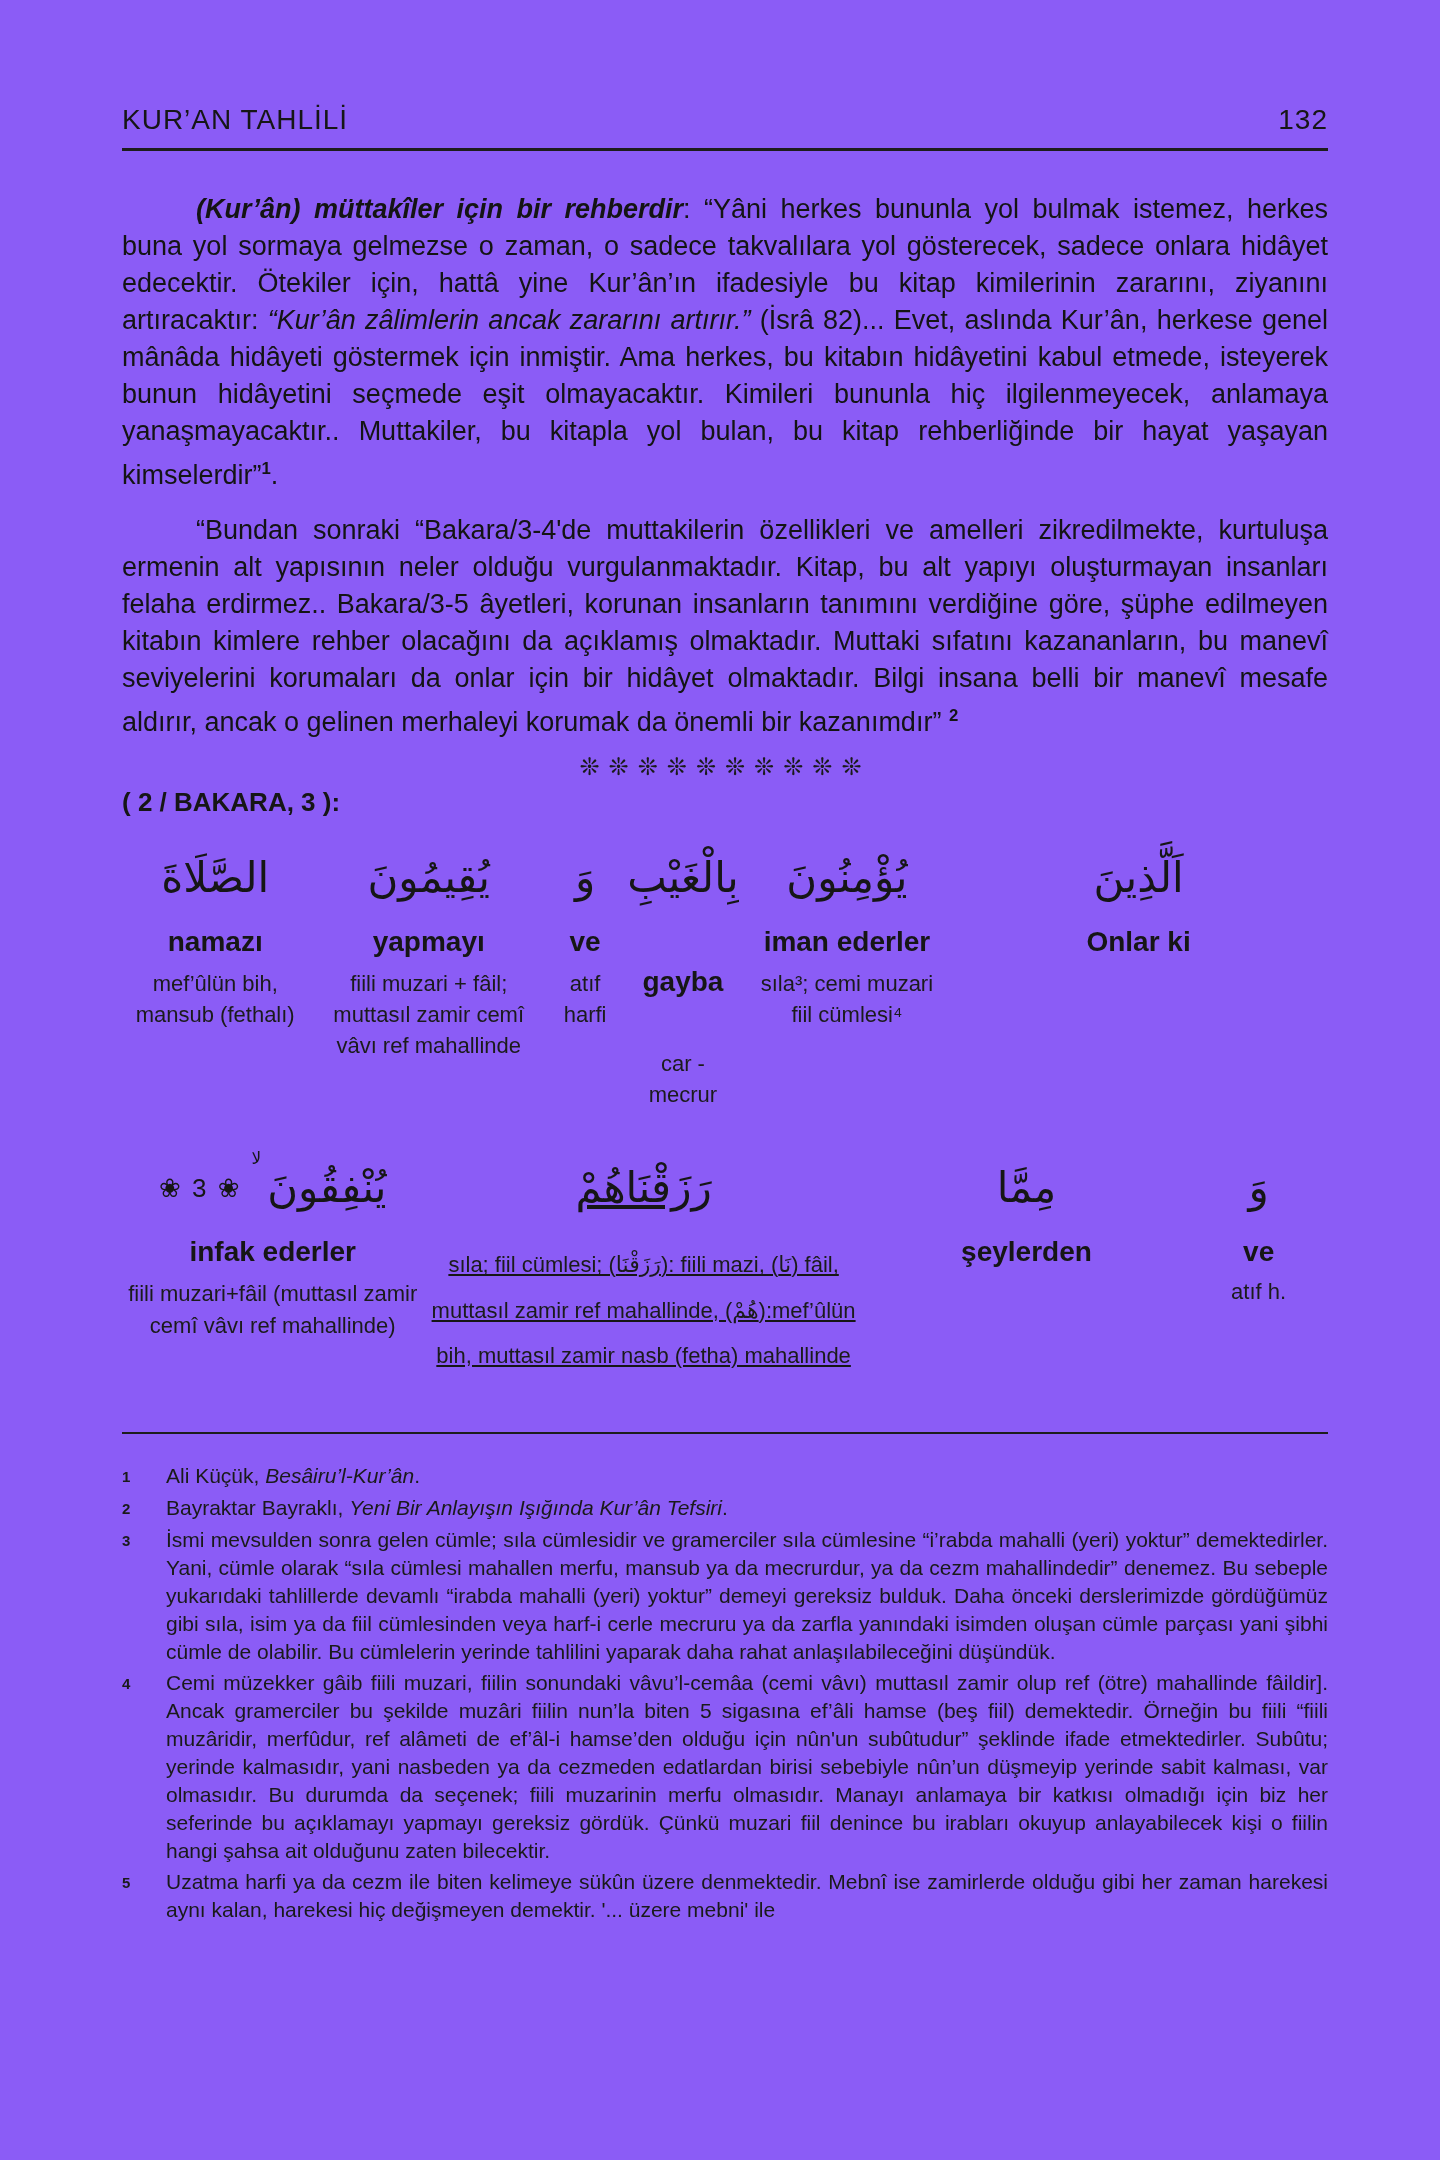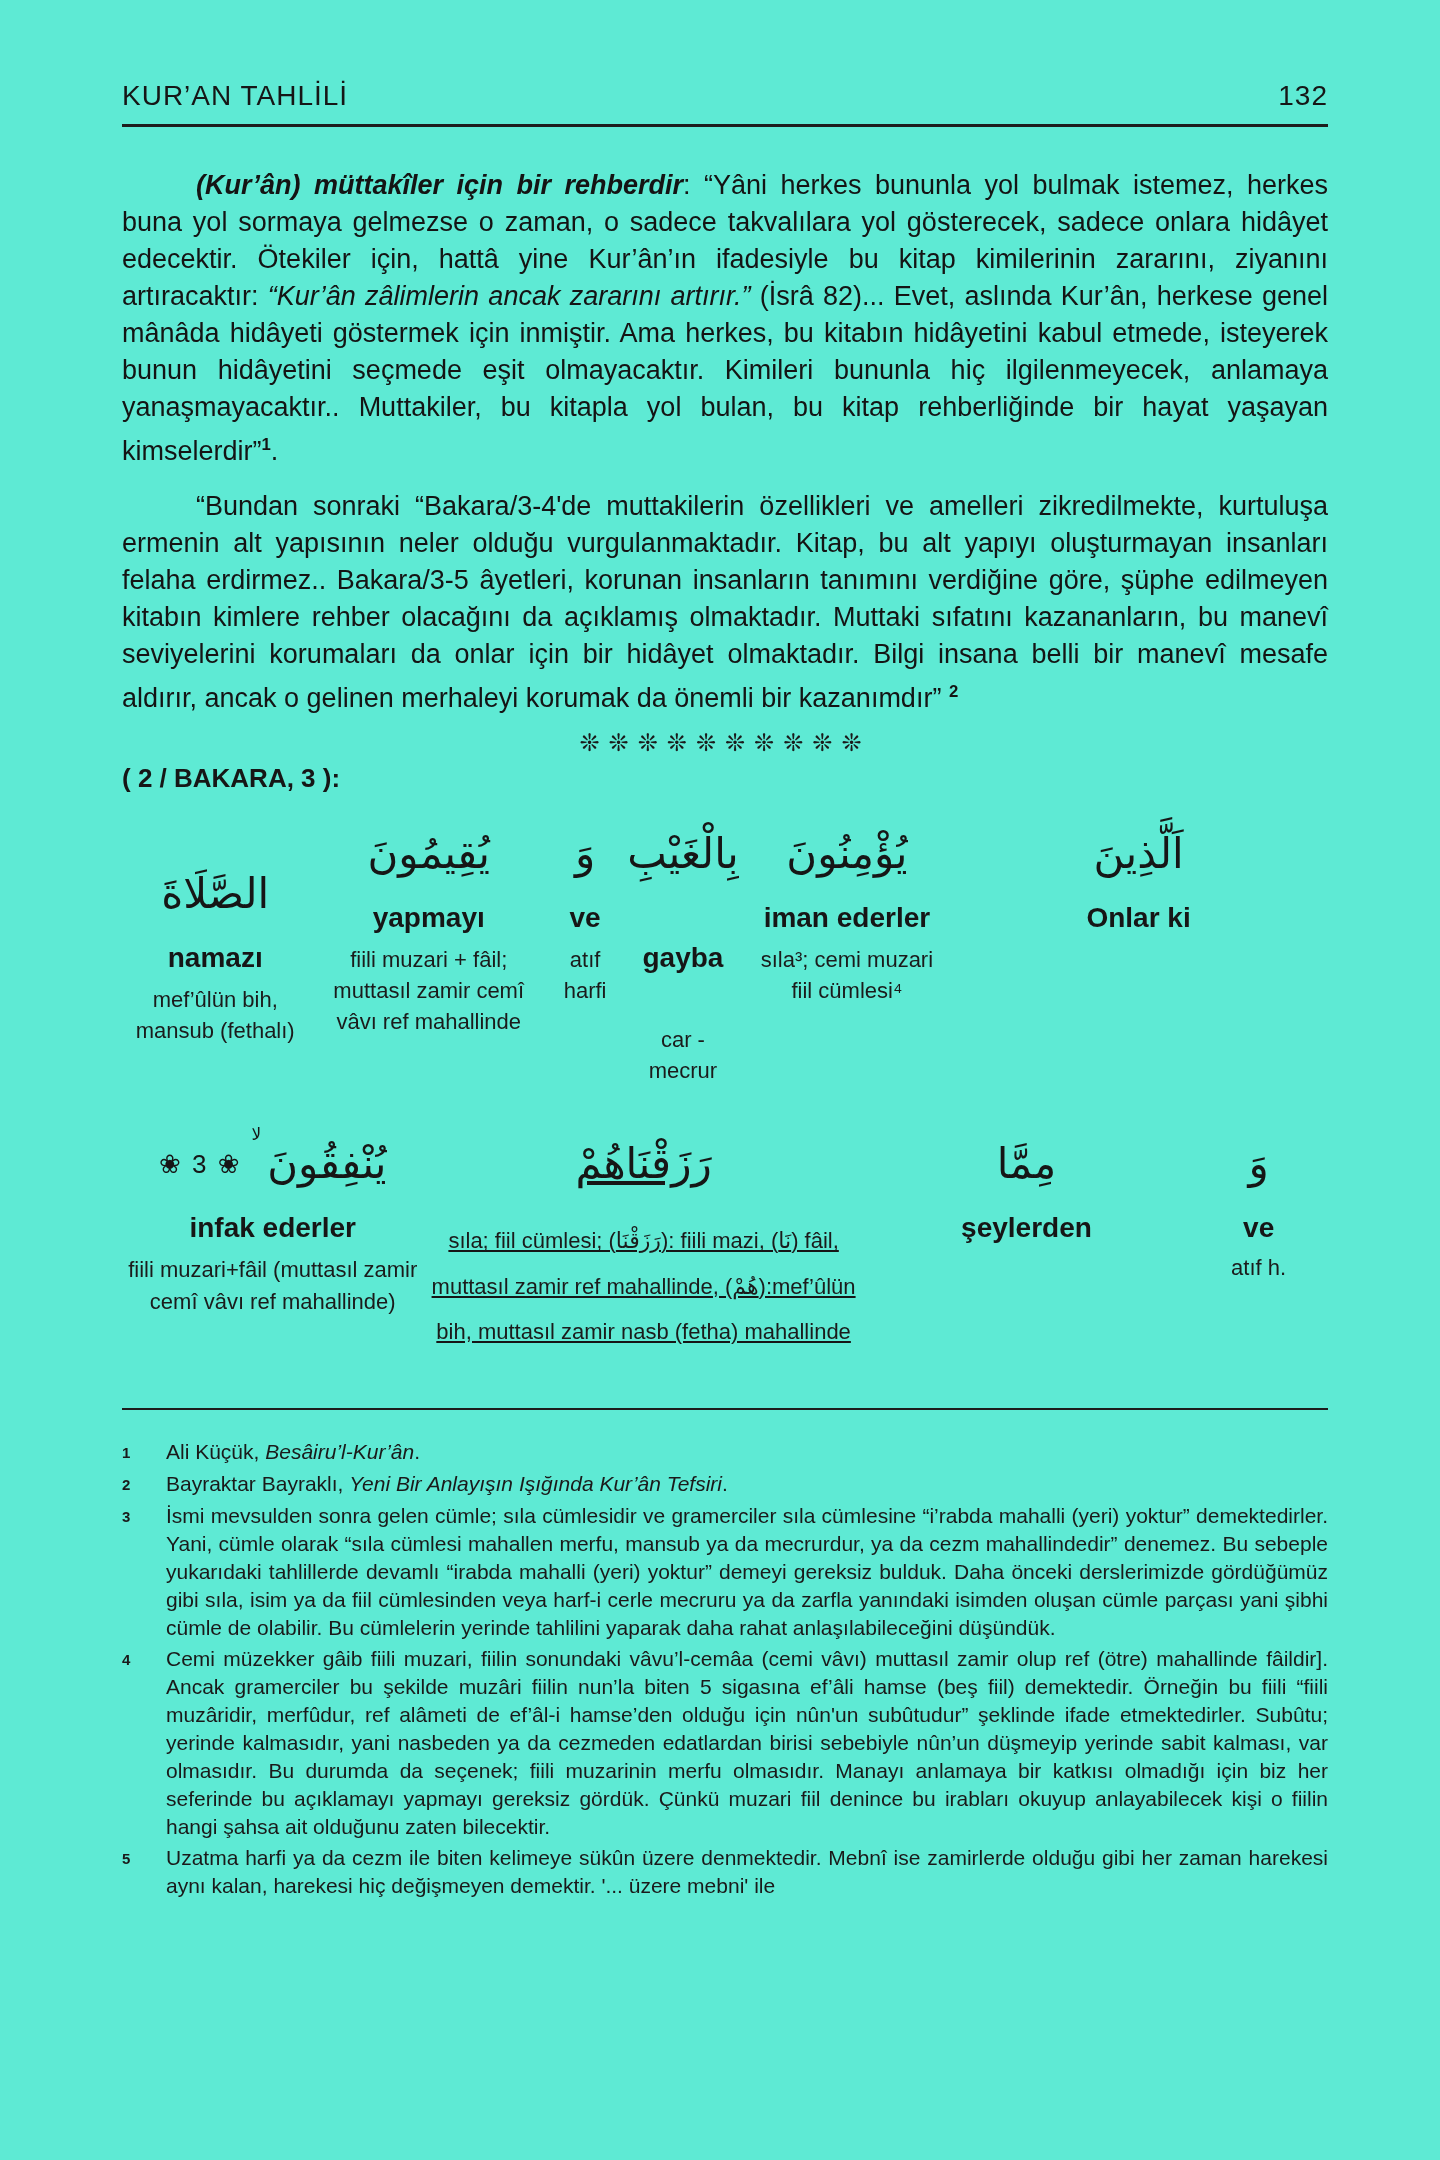--- a/index.html
+++ b/index.html
@@ -1,21 +1,21 @@
 <!DOCTYPE html>
 <html lang="tr"><head>
 <meta charset="utf-8">
 <style>
   html,body{margin:0;padding:0;}
   body{width:1440px;height:2160px;background:#f2f2ef;}
   .page{
     width:1440px;height:2160px;box-sizing:border-box;overflow:hidden;
-    background:#5eead4;color:#161616;
+    background:#8b5cf6;color:#161616;
     font-family:"Liberation Sans","DejaVu Sans",sans-serif;
-    padding:80px 112px 0 122px;
+    padding:104px 112px 0 122px;
   }
   
   .hdr{display:flex;justify-content:space-between;align-items:flex-end;
        font-size:28px;letter-spacing:1px;padding-bottom:12px;border-bottom:3px solid #1d1d1d;}
   
   .body-par{font-size:27px;line-height:37px;text-align:justify;margin:0;text-indent:74px;color:#141414;}
   .par1{margin-top:40px;}
   .par2{margin-top:18px;}
   .seg-normal{font-style:normal;}
   .seg-italic{font-style:italic;}
@@ -26,21 +26,21 @@
   .section-label{font-size:26px;font-weight:bold;margin-top:6px;}
   
   .analysis-row{display:flex;margin-top:16px;}
   .word-col{display:flex;flex-direction:column;align-items:center;text-align:center;box-sizing:border-box;padding:0 6px;}
   .arabic{font-size:42px;line-height:1.1;height:88px;display:flex;align-items:center;justify-content:center;direction:ltr;gap:6px;}
   .ar-word{direction:rtl;unicode-bidi:isolate;font-family:"DejaVu Sans",sans-serif;}
   .verse-marker{font-size:26px;letter-spacing:2px;align-self:center;margin-right:4px;white-space:nowrap;}
   .pause-mark{font-size:17px;align-self:flex-start;margin-top:6px;direction:rtl;unicode-bidi:isolate;}
   .turkish{font-size:28px;font-weight:bold;margin-top:4px;white-space:nowrap;}
   .grammar{font-size:22px;line-height:1.42;margin-top:10px;color:#1b1b1b;}
-  .row1 .word-col:nth-child(1){flex-basis:15.5%;justify-content:center;}
+  .row1 .word-col:nth-child(1){flex-basis:15.5%;}
   .row1 .word-col:nth-child(2){flex-basis:20%;}
   .row1 .word-col:nth-child(3){flex-basis:6%;}
   .row1 .word-col:nth-child(4){flex-basis:10%;gap:40px;}
   .row1 .word-col:nth-child(5){flex-basis:17%;}
   .row1 .word-col:nth-child(6){flex-basis:31.5%;}
   .row2{margin-top:34px;}
   .row2 .word-col:nth-child(1){flex-basis:25%;}
   .row2 .word-col:nth-child(2){flex-basis:36.5%;text-decoration:underline;}
   .row2 .word-col:nth-child(3){flex-basis:27%;}
   .row2 .word-col:nth-child(4){flex-basis:11.5%;}

